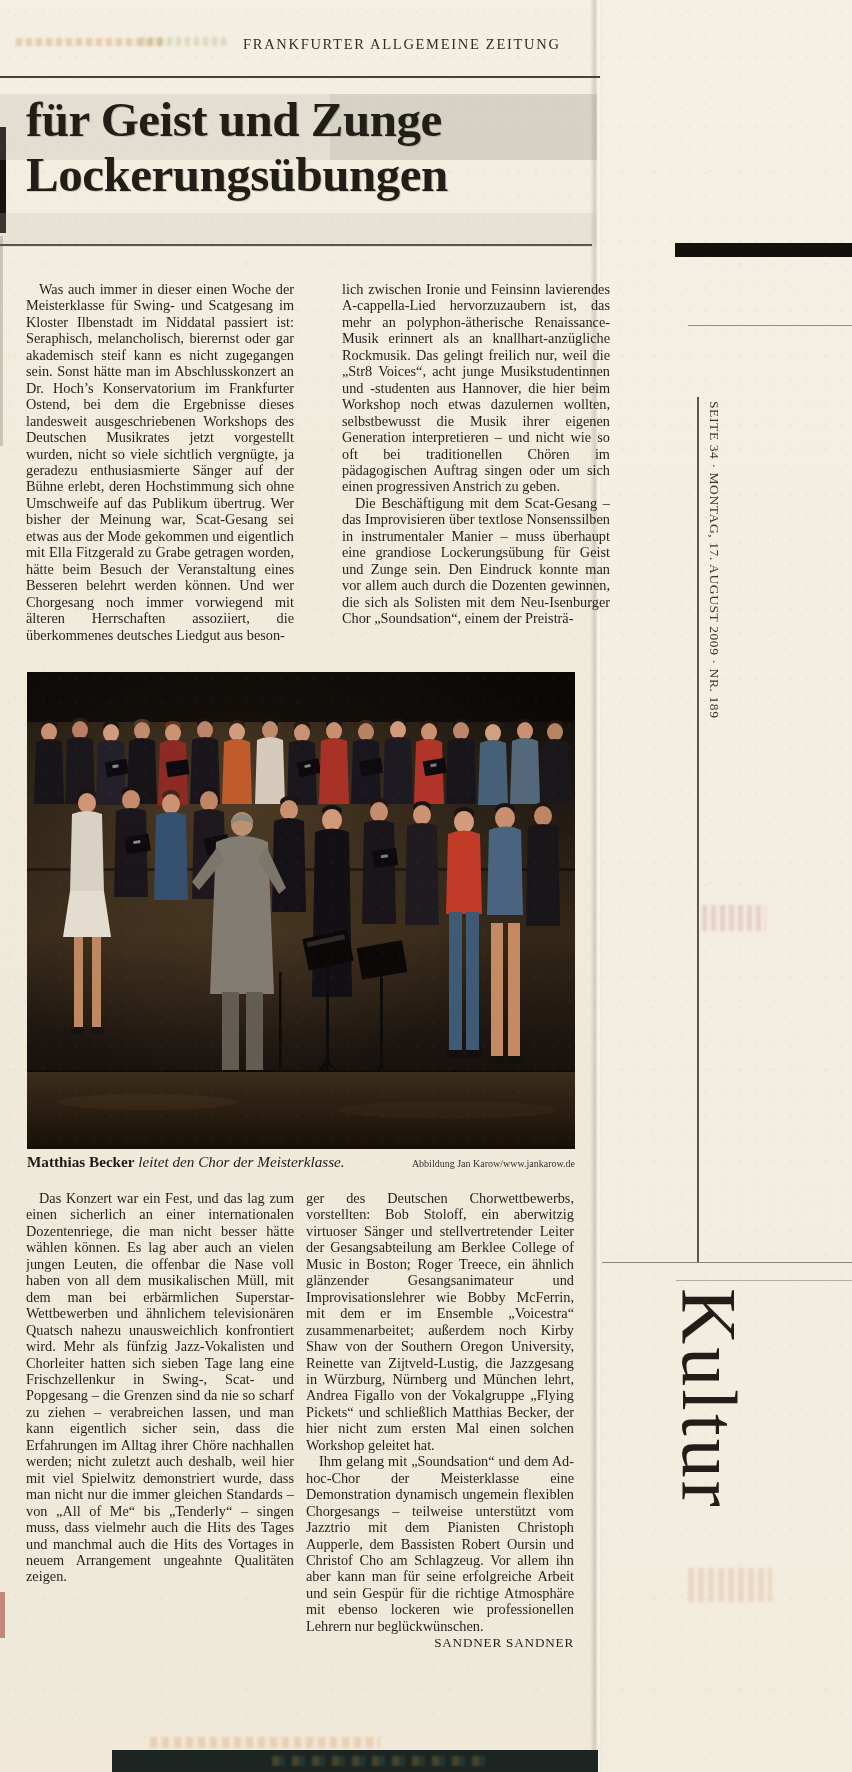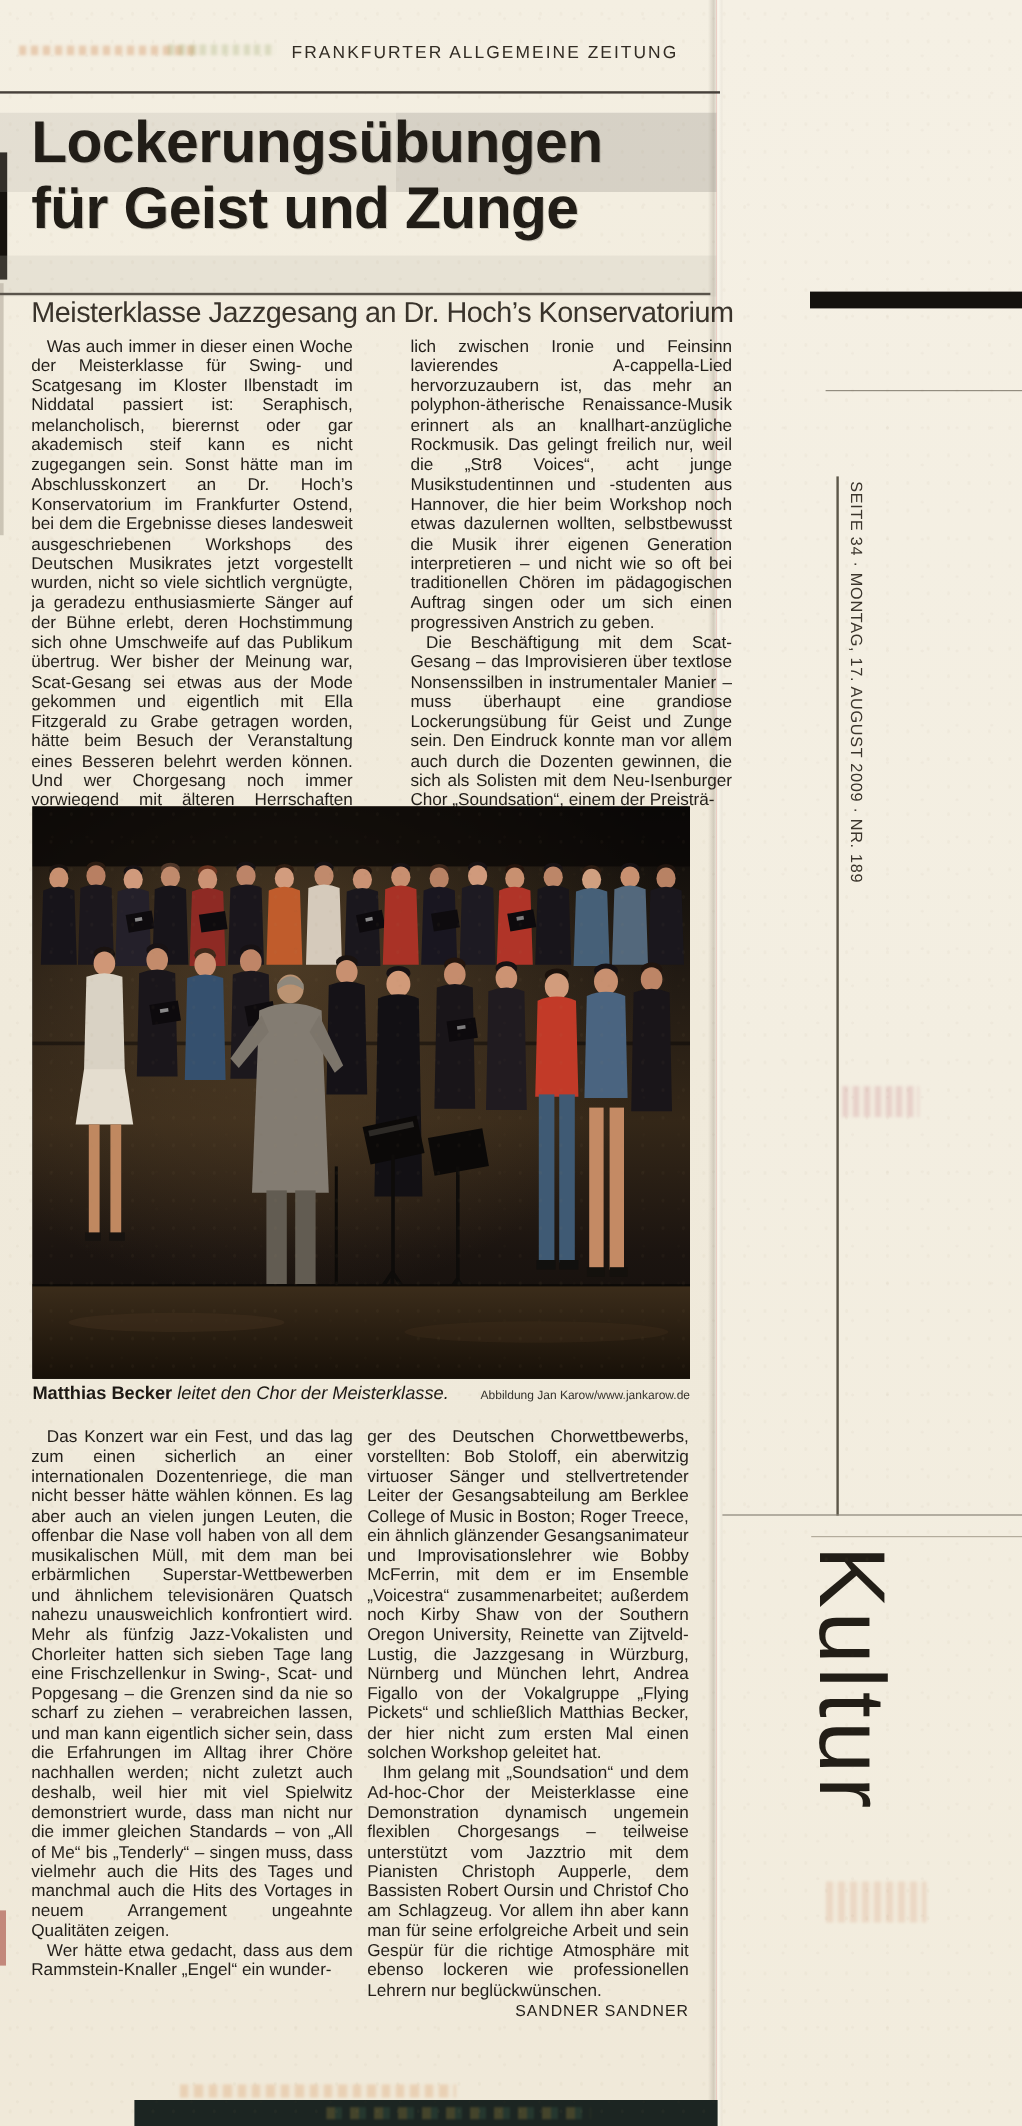--- a/index.html
+++ b/index.html
@@ -1,18 +1,18 @@
 <!DOCTYPE html>
 <html lang="de"><head>
 <meta charset="utf-8">
 <style>
   html,body { margin:0; padding:0; background:#b6b0a2; }
   .sheet {
     position:relative; width:852px; height:1772px; overflow:hidden;
-    background:#ef4444; font-family:Liberation Sans, sans-serif; color:#221e19;
+    background:#ef4444; font-family:Liberation Serif, serif; color:#221e19;
   }
   
   .main-clip { position:absolute; left:0; top:0; width:597px; height:1772px;
     background:linear-gradient(180deg,#f4efe2 0%, #f1ebdc 28%, #efe9da 70%, #f0e9d9 100%); }
   .right-strip { position:absolute; left:597px; top:0; width:255px; height:1772px;
     background:linear-gradient(180deg,#f5f0e4 0%, #f3eee1 50%, #f2ecdd 100%); }
   .crease { position:absolute; left:590px; top:0; width:12px; height:1772px; pointer-events:none;
     background:linear-gradient(90deg, rgba(90,80,65,0) 0%, rgba(90,80,65,.20) 40%, rgba(255,255,248,.45) 70%, rgba(90,80,65,.06) 100%); }
   .texture { position:absolute; inset:0; pointer-events:none; opacity:.8;
     background-image:
@@ -100,27 +100,26 @@
   <div class="edge-black"></div>
   <div class="edge-gray"></div>
   <div class="edge-red"></div>
 
   <div class="masthead">FRANKFURTER ALLGEMEINE ZEITUNG</div>
   <div class="top-rule"></div>
 
   <div class="hl-band1"></div>
   <div class="hl-band2"></div>
   <div class="headline">
+    <div>für Geist und Zunge</div>
     <div>Lockerungsübungen</div>
-    <div>für Geist und Zunge</div>
   </div>
 
   <div class="sub-band"></div>
   <div class="sub-rule"></div>
-  <div class="subtitle">Meisterklasse Jazzgesang an Dr. Hoch’s Konservatorium</div>
 
   <div class="black-bar"></div>
   <div class="thin-line-a"></div>
   <div class="vert-rule"></div>
   <div class="page-info">SEITE 34 · MONTAG, 17. AUGUST 2009 · NR. 189</div>
   <div class="thin-line-b"></div>
   <div class="thin-line-c"></div>
   <div class="kultur">Kultur</div>
   <div class="ghost ghost-pink"></div>
   <div class="ghost ghost-orange"></div>
@@ -364,21 +363,20 @@
     </svg>
   </div>
 
   <div class="caption-row">
     <div class="caption-left"><span class="name">Matthias Becker</span><span class="rest"> leitet den Chor der Meisterklasse.</span></div>
     <div class="credit">Abbildung Jan Karow/www.jankarow.de</div>
   </div>
 
   <div class="col" id="bottom-col1">
     <p class="indent">Das Konzert war ein Fest, und das lag zum einen sicherlich an einer internationalen Dozentenriege, die man nicht besser hätte wählen können. Es lag aber auch an vielen jungen Leuten, die offenbar die Nase voll haben von all dem musikalischen Müll, mit dem man bei erbärmlichen Superstar-Wettbewerben und ähnlichem televisionären Quatsch nahezu unausweichlich konfrontiert wird. Mehr als fünfzig Jazz-Vokalisten und Chorleiter hatten sich sieben Tage lang eine Frischzellenkur in Swing-, Scat- und Popgesang – die Grenzen sind da nie so scharf zu ziehen – verabreichen lassen, und man kann eigentlich sicher sein, dass die Erfahrungen im Alltag ihrer Chöre nachhallen werden; nicht zuletzt auch deshalb, weil hier mit viel Spielwitz demonstriert wurde, dass man nicht nur die immer gleichen Standards – von „All of Me“ bis „Tenderly“ – singen muss, dass vielmehr auch die Hits des Tages und manchmal auch die Hits des Vortages in neuem Arrangement ungeahnte Qualitäten zeigen.</p>
-    <p class="indent">Wer hätte etwa gedacht, dass aus dem Rammstein-Knaller „Engel“ ein wunder-</p>
   </div>
   <div class="col" id="bottom-col2">
     <p>ger des Deutschen Chorwettbewerbs, vorstellten: Bob Stoloff, ein aberwitzig virtuoser Sänger und stellvertretender Leiter der Gesangsabteilung am Berklee College of Music in Boston; Roger Treece, ein ähnlich glänzender Gesangsanimateur und Improvisationslehrer wie Bobby McFerrin, mit dem er im Ensemble „Voicestra“ zusammenarbeitet; außerdem noch Kirby Shaw von der Southern Oregon University, Reinette van Zijtveld-Lustig, die Jazzgesang in Würzburg, Nürnberg und München lehrt, Andrea Figallo von der Vokalgruppe „Flying Pickets“ und schließlich Matthias Becker, der hier nicht zum ersten Mal einen solchen Workshop geleitet hat.</p>
     <p class="indent">Ihm gelang mit „Soundsation“ und dem Ad-hoc-Chor der Meisterklasse eine Demonstration dynamisch ungemein flexiblen Chorgesangs – teilweise unterstützt vom Jazztrio mit dem Pianisten Christoph Aupperle, dem Bassisten Robert Oursin und Christof Cho am Schlagzeug. Vor allem ihn aber kann man für seine erfolgreiche Arbeit und sein Gespür für die richtige Atmosphäre mit ebenso lockeren wie professionellen Lehrern nur beglückwünschen.</p>
     <p class="byline">SANDNER SANDNER</p>
   </div>
 
   <div class="ghost ghost-bottom"></div>
   <div class="bottom-strip">
     <div class="smear"></div>

